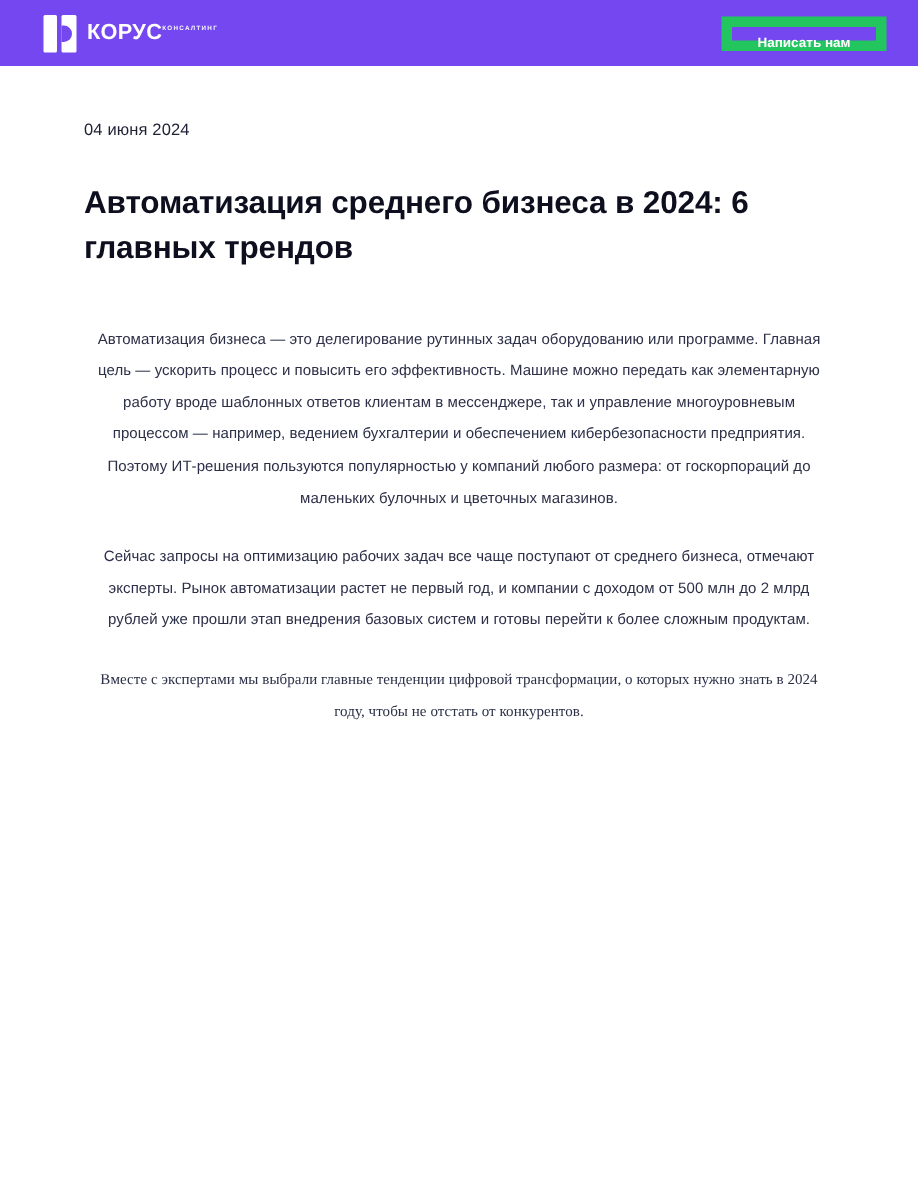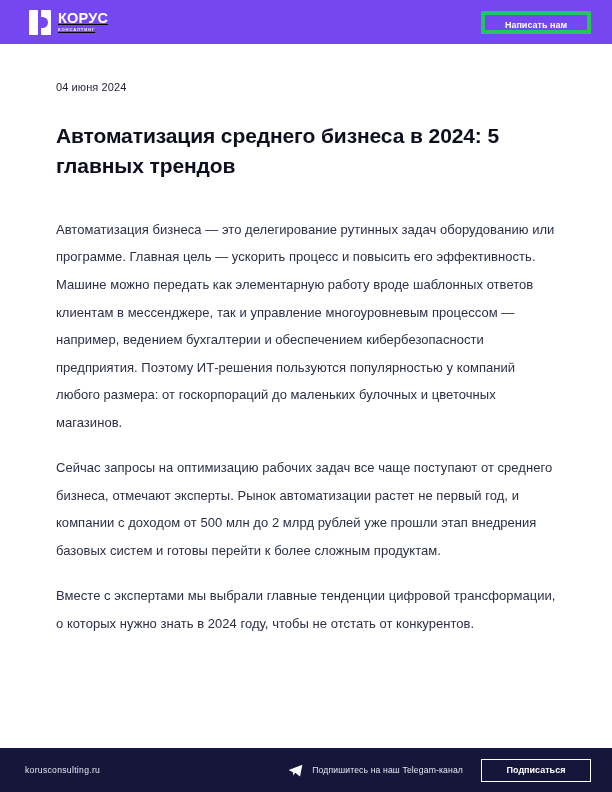--- a/index.html
+++ b/index.html
@@ -70,42 +70,41 @@
     left: 12px;
     top: 7px;
     width: 7px;
     height: 11px;
     background: #7547f0;
     border-radius: 0 6px 6px 0;
   }
 
   .brand-text {
     display: flex;
-    flex-direction: column;
+    flex-direction: row;
     justify-content: flex-start;
     line-height: 1;
-    text-decoration: underline;
   }
   .brand-name {
     color: #ffffff;
     font-size: 14.5px;
     font-weight: bold;
     letter-spacing: 0.2px;
   }
   .brand-sub {
     color: #ffffff;
     font-size: 4.2px;
     font-weight: bold;
     letter-spacing: 0.85px;
     margin-top: 2.5px;
     opacity: 0.95;
   }
 
   .header-cta {
-    border: 4px solid #22c55e;
+    border: 7px solid #22c55e;
     color: #ffffff;
     background: transparent;
     font-family: "Liberation Sans", sans-serif;
     font-size: 9px;
     font-weight: bold;
     padding: 0 14px;
     height: 23px;
     line-height: 21px;
     min-width: 110px;
     text-align: center;
@@ -135,29 +134,31 @@
     margin: 28px 0 0 0;
     letter-spacing: -0.1px;
     max-width: 470px;
   }
 
   .article-body {
     margin-top: 34px;
   }
 
   .article-body p {
-    font-size: 13px;
+    font-size: 10px;
     line-height: 2.12;
     color: #2b2f47;
     margin: 0 0 18px 0;
     letter-spacing: 0.04px;
     max-width: 500px;
+    text-align: center;
   }
   .article-body p:last-child {
     margin-bottom: 15px;
+    font-family: Liberation Serif, serif;
   }
 
   
   .site-footer {
     height: 44px;
     background: #14163a;
     display: flex;
     align-items: center;
     padding: 0 21px 0 25px;
     box-sizing: border-box;
@@ -224,33 +225,22 @@
       <div class="brand-text">
         <span class="brand-name">КОРУС</span>
         <span class="brand-sub">КОНСАЛТИНГ</span>
       </div>
     </div>
     <button class="header-cta">Написать нам</button>
   </div>
 
   <div class="content">
     <div class="article-date">04 июня 2024</div>
-    <h1 class="article-title">Автоматизация среднего бизнеса в 2024: 5 главных трендов</h1>
+    <h1 class="article-title">Автоматизация среднего бизнеса в 2024: 6 главных трендов</h1>
     <div class="article-body">
       <p>Автоматизация бизнеса — это делегирование рутинных задач оборудованию или программе. Главная цель — ускорить процесс и повысить его эффективность. Машине можно передать как элементарную работу вроде шаблонных ответов клиентам в мессенджере, так и управление многоуровневым процессом — например, ведением бухгалтерии и обеспечением кибербезопасности предприятия. Поэтому ИТ-решения пользуются популярностью у компаний любого размера: от госкорпораций до маленьких булочных и цветочных магазинов.</p>
       <p>Сейчас запросы на оптимизацию рабочих задач все чаще поступают от среднего бизнеса, отмечают эксперты. Рынок автоматизации растет не первый год, и компании с доходом от 500 млн до 2 млрд рублей уже прошли этап внедрения базовых систем и готовы перейти к более сложным продуктам.</p>
       <p>Вместе с экспертами мы выбрали главные тенденции цифровой трансформации, о которых нужно знать в 2024 году, чтобы не отстать от конкурентов.</p>
     </div>
   </div>
 
-  <div class="site-footer">
-    <span class="footer-domain">korusconsulting.ru</span>
-    <div class="footer-social">
-      <svg class="tg-icon" viewBox="0 0 24 20">
-        <path d="M1 9.2 L23 0.8 L19.2 19.4 L11.6 13.4 L8.2 17.8 L7.9 12.6 Z" fill="#ffffff"></path>
-        <path d="M8.2 17.8 L7.9 12.6 L19.6 3.4 L8.6 13.1 Z" fill="#c9cbdc"></path>
-      </svg>
-      <span class="footer-social-label">Подпишитесь на наш Telegam-канал</span>
-    </div>
-    <button class="footer-cta">Подписаться</button>
-  </div>
 
 </div>
 
 </body></html>

